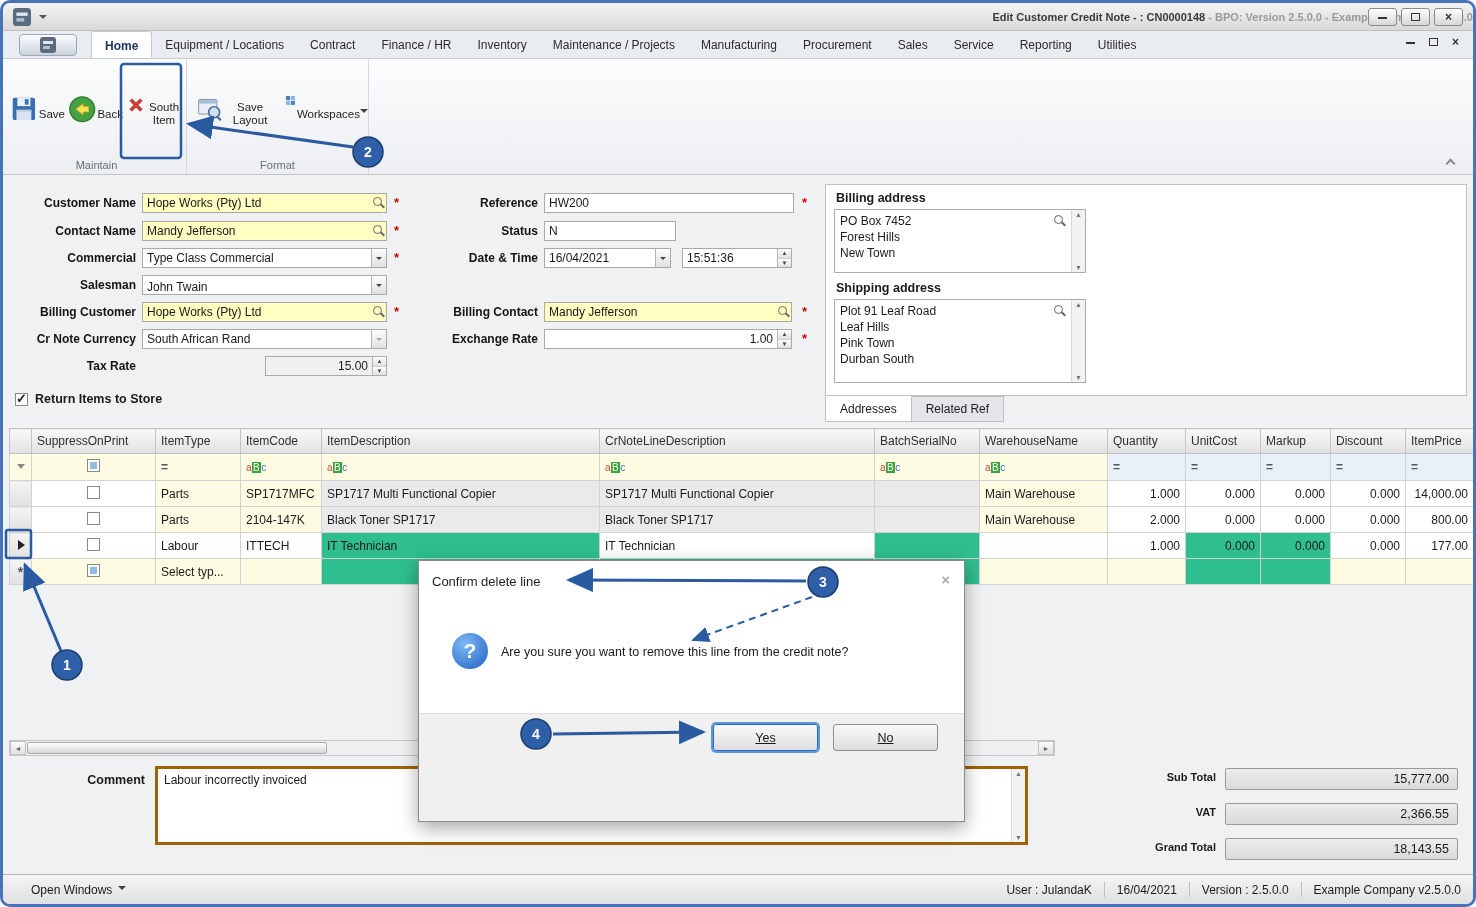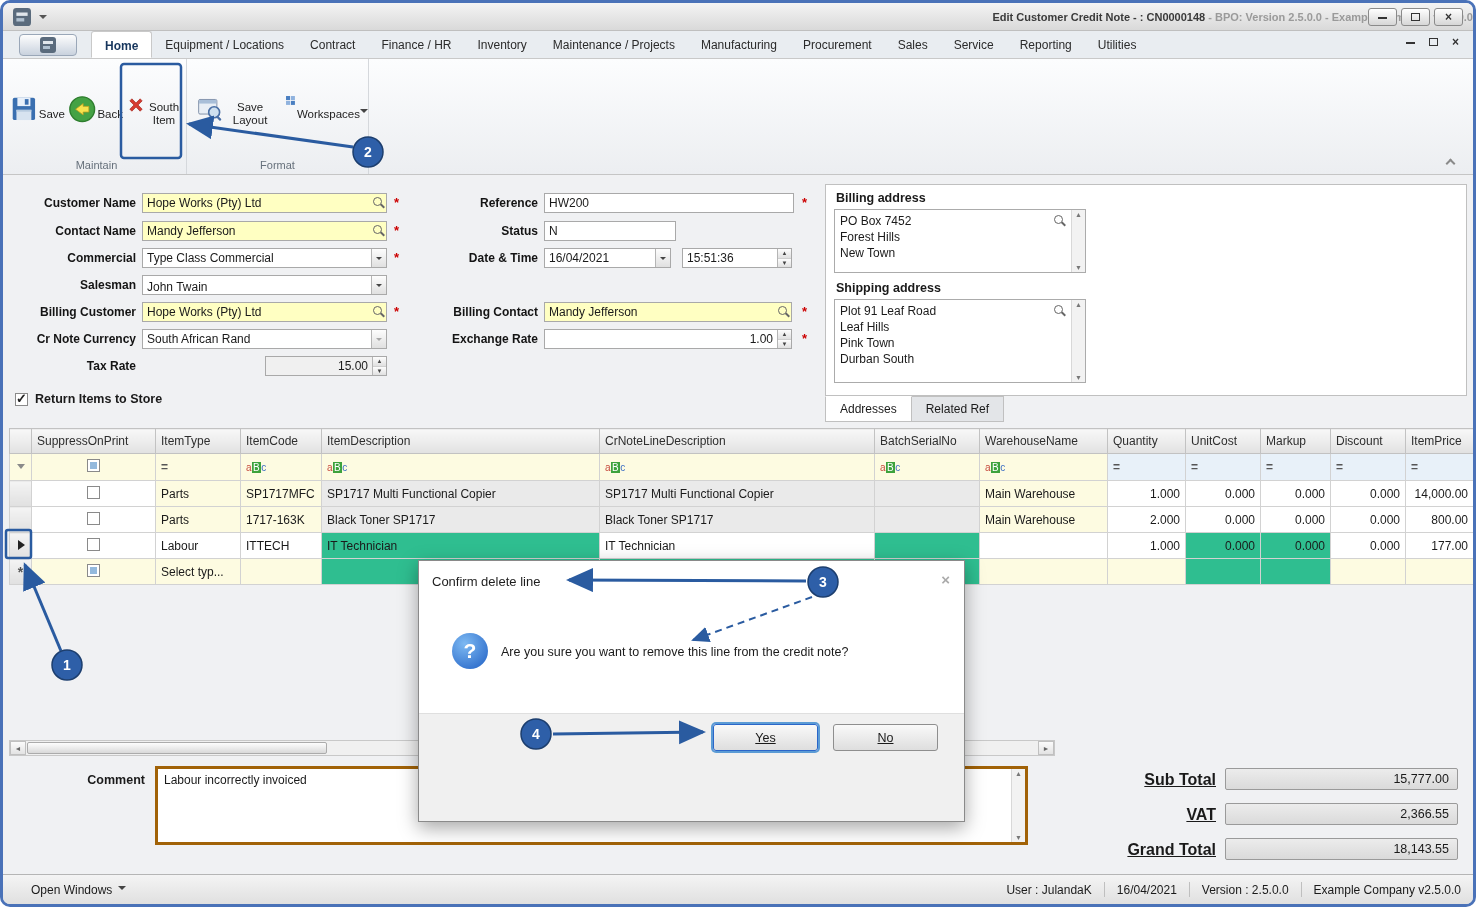--- a/index.html
+++ b/index.html
@@ -120,21 +120,21 @@
   .hscroll { position:absolute; left:6px; top:737px; width:1046px; height:16px; background:#F0F0F0; border:1px solid #C8C8C8; }
   .hs-btn { position:absolute; top:0; bottom:0; width:16px; background:linear-gradient(#FBFBFB,#E3E3E3);
             border:1px solid #C0C0C0; display:flex; align-items:center; justify-content:center; font-size:7px; color:#666; }
   .hs-left { left:0; } .hs-right { right:0; }
   .hs-thumb { position:absolute; left:17px; top:1px; bottom:1px; width:300px; background:linear-gradient(#FDFDFD,#D9D9D9); border:1px solid #ABABAB; border-radius:2px; }
 
   
   .comment-label { position:absolute; left:42px; top:770px; width:100px; text-align:right; font-weight:bold; font-size:12.5px; }
   .comment-box { position:absolute; left:152px; top:763px; width:873px; height:79px; background:#fff; border:3px solid #a16207; }
   .comment-text { position:absolute; left:6px; top:4px; right:20px; font-size:12px; }
-  .totals-label { position:absolute; left:1088px; width:125px; text-align:right; font-weight:bold; font-size:16px;text-decoration:underline; }
+  .totals-label { position:absolute; left:1088px; width:125px; text-align:right; font-weight:bold; font-size:11px; }
   .totals-field { position:absolute; left:1222px; width:233px; height:22px; border:1px solid #9A9A9A; border-radius:2px;
                   background:linear-gradient(#ECECEC,#DADADA); text-align:right; line-height:20px; padding-right:8px; font-size:12.5px; }
 
   
   .statusbar { position:absolute; left:0; right:0; bottom:0; height:30px; background:linear-gradient(#F4F4F4,#E0E0E0);
                border-top:1px solid #B5B5B5; display:flex; align-items:center; }
   .sb-left { margin-left:28px; display:flex; align-items:center; gap:6px; }
   .sb-right { position:absolute; right:12px; display:flex; align-items:center; gap:12px; }
   .sb-sep { width:1px; height:15px; background:#BFBFBF; }
 
@@ -463,21 +463,21 @@
       <td class="num bg-w">1.000</td>
       <td class="num bg-w">0.000</td>
       <td class="num bg-w">0.000</td>
       <td class="num bg-w">0.000</td>
       <td class="num bg-w">14,000.00</td>
     </tr>
     <tr>
       <td class="sel"></td>
       <td class="cbc bg-w"><span class="cb"></span></td>
       <td class="bg-y">Parts</td>
-      <td class="bg-y">1717-163K</td>
+      <td class="bg-y">2104-147K</td>
       <td class="bg-g">Black Toner SP1717</td>
       <td class="bg-g">Black Toner SP1717</td>
       <td class="bg-g"></td>
       <td class="bg-y">Main Warehouse</td>
       <td class="num bg-w">2.000</td>
       <td class="num bg-w">0.000</td>
       <td class="num bg-w">0.000</td>
       <td class="num bg-w">0.000</td>
       <td class="num bg-w">800.00</td>
     </tr>

